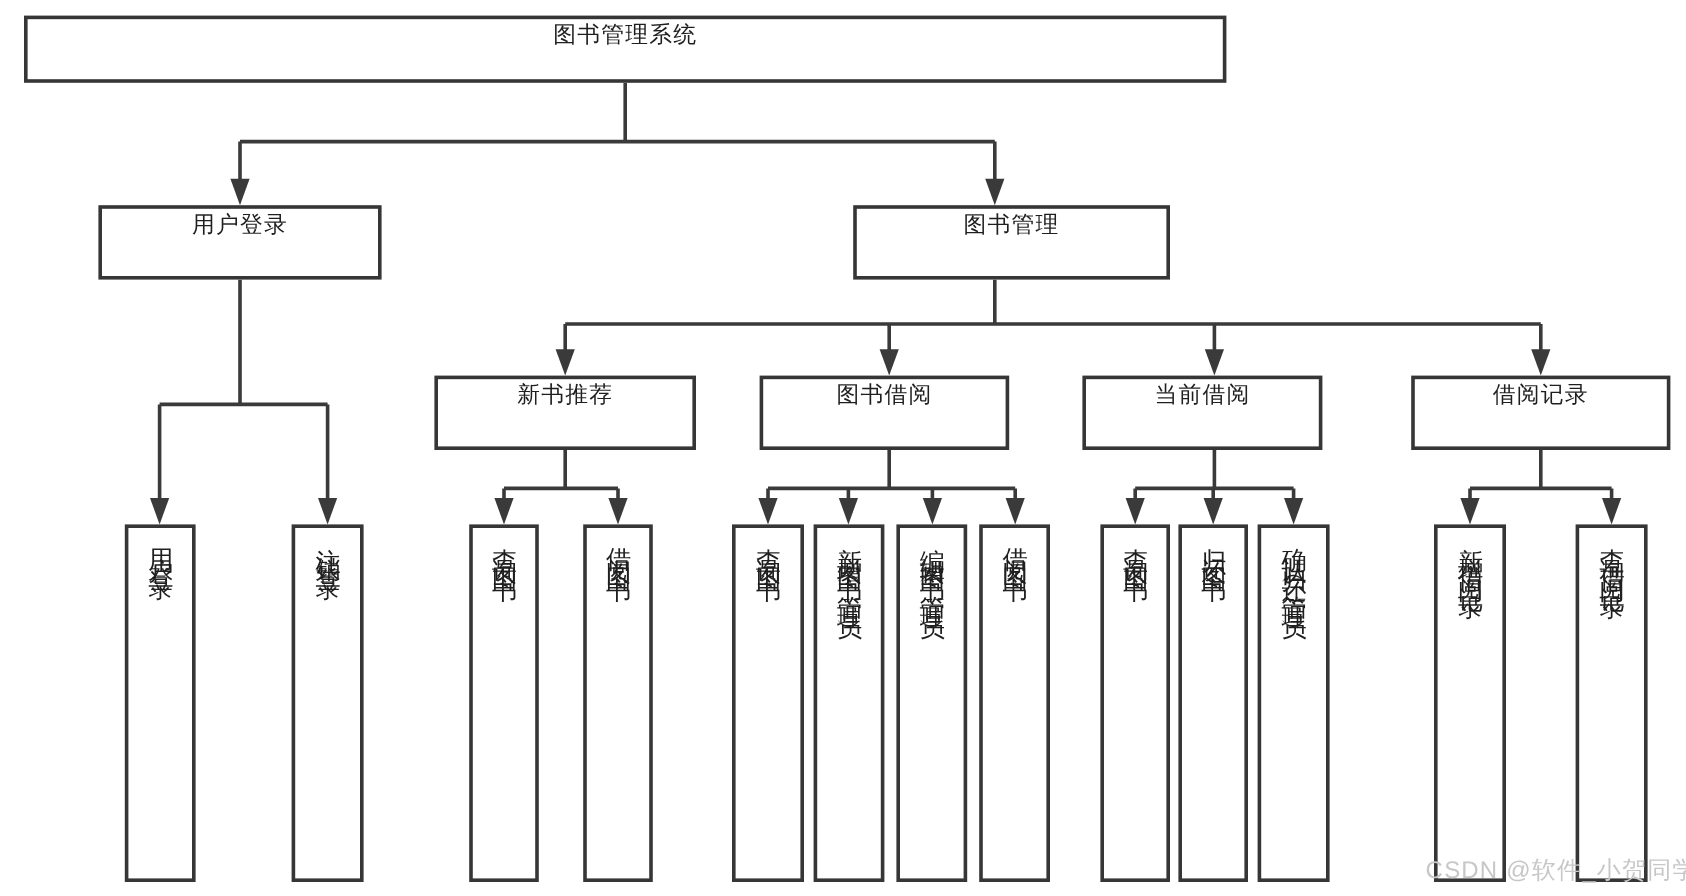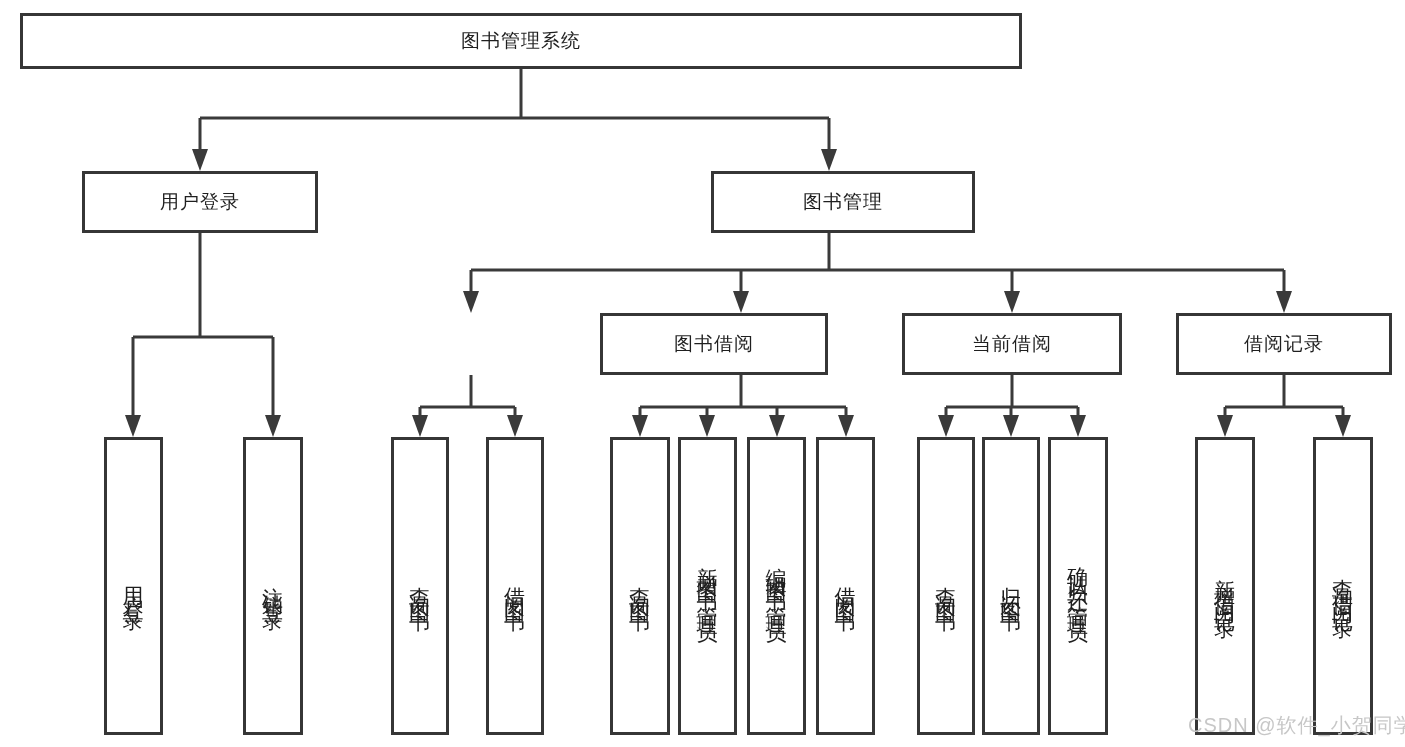--- a/index.html
+++ b/index.html
@@ -19,21 +19,21 @@
     overflow:hidden;
   }
   #connectors{position:absolute;left:0;top:0;width:1405px;height:747px;}
   #connectors path{stroke:var(--line);stroke-width:3;fill:none;}
   #connectors polygon{fill:var(--line);}
   .box{
     position:absolute;
     box-sizing:border-box;
     border:3px solid var(--box-border);
     background:#ffffff;
-    display:flex;align-items:center;justify-content:center;
+    display:flex;justify-content:center;
   }
   .l2,.l3{top:313px;height:62px;}
   .l2{top:171px;}
   .leaf{top:437px;height:298px;}
   .hl{font-size:19px;letter-spacing:1px;white-space:nowrap;}
   .vl{
     writing-mode:vertical-rl;
     text-orientation:mixed;
     font-size:21px;
     letter-spacing:8px;
@@ -84,24 +84,27 @@
     <span class="hl">图书管理系统</span>
   </div>
 
   <div class="box l2" style="left:82px;width:236px">
     <span class="hl">用户登录</span>
   </div>
   <div class="box l2" style="left:711px;width:264px">
     <span class="hl">图书管理</span>
   </div>
 
-  <div class="box l3" style="left:600px;width:228px">
+  <div class="box l3" style="left:362px;width:218px">
+    <span class="hl">新书推荐</span>
+  </div>
+  <div class="box l3" style="left:633px;width:208px">
     <span class="hl">图书借阅</span>
   </div>
-  <div class="box l3" style="left:902px;width:220px">
+  <div class="box l3" style="left:902px;width:200px">
     <span class="hl">当前借阅</span>
   </div>
   <div class="box l3" style="left:1176px;width:216px">
     <span class="hl">借阅记录</span>
   </div>
 
   <div class="box leaf" style="left:104px;width:59px">
     <span class="vl">用户登录</span>
   </div>
   <div class="box leaf" style="left:243px;width:60px">

